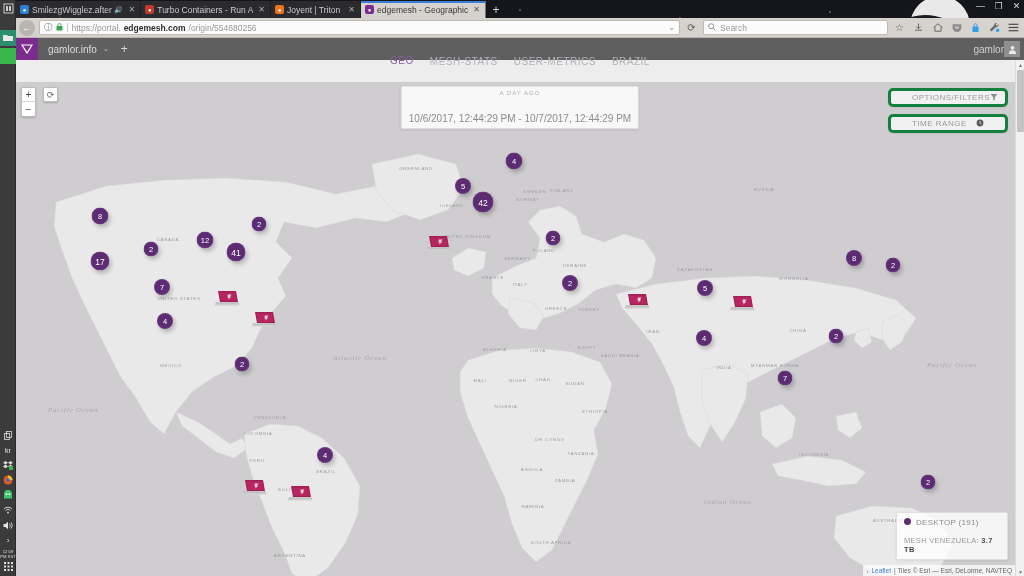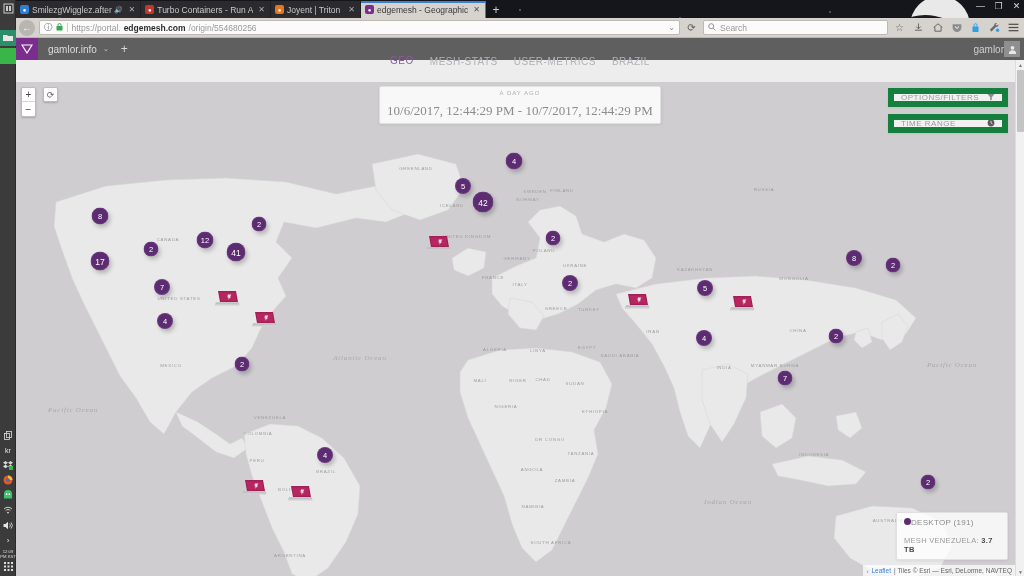--- a/index.html
+++ b/index.html
@@ -119,39 +119,39 @@
   #zoomin { border-bottom:1px solid #d8d8d8; }
   #refreshctl { position:absolute; left:27px; top:5px; width:15px; height:15px; background:#fff; border:1px solid #bcbcbc; border-radius:2px; display:flex; align-items:center; justify-content:center; font-size:9px; color:#666; box-shadow:0 1px 2px rgba(0,0,0,0.2); }
 
   
   #daterange {
     position:absolute; left:50%; transform:translateX(-50%); top:4px;
     background:rgba(255,255,255,0.86); border:1px solid #e0e0e0; border-radius:2px;
     padding:3px 7px 4px; text-align:center; box-shadow:0 1px 3px rgba(0,0,0,0.08);
   }
   #daterange .dr-label { font-size:6px; color:#b0b0b0; letter-spacing:1px; }
-  #daterange .dr-value { font-size:13px; color:#8c8c8c; margin-top:7px;font-family:Liberation Serif, serif; }
+  #daterange .dr-value { font-size:10px; color:#8c8c8c; margin-top:17px; }
 
   
   #panels { position:absolute; right:16px; top:6px; width:120px; }
   .panel {
-    background:rgba(255,255,255,0.72); border:6px solid #15803d; border-radius:0;
+    background:rgba(255,255,255,0.72); border:3px solid #15803d; border-radius:5px;
     height:19px; display:flex; align-items:center; justify-content:space-between;
-    padding:0 7px; margin-bottom:7px; box-shadow:0 1px 2px rgba(0,0,0,0.06);
+    padding:0 21px; margin-bottom:7px; box-shadow:0 1px 2px rgba(0,0,0,0.06);
   }
   .panel-label { font-size:8px; color:#9b9b9b; letter-spacing:0.5px; }
   .panel-icon { font-size:8px; color:#7d7d7d; }
 
   
   #legend {
     position:absolute; right:16px; bottom:16px; width:112px;
     background:rgba(255,255,255,0.8); border:1px solid #e0e0e0; border-radius:2px;
     padding:5px 7px; box-shadow:0 1px 3px rgba(0,0,0,0.08);
   }
-  #legend .row { display:flex; align-items:flex-start; font-size:8px; color:#8b8b8b; letter-spacing:0.3px; }
+  #legend .row { display:flex; align-items:flex-start; gap:5px; font-size:8px; color:#8b8b8b; letter-spacing:0.3px; }
   #legend .dot { width:7px; height:7px; border-radius:50%; background:#5d2b72; flex:none; }
   #legend .cap { margin-top:5px; padding-top:4px; font-size:7.5px; color:#9a9a9a; letter-spacing:0.3px; }
   #legend .cap b { color:#4a4a4a; }
 
   
   #attrib {
     position:absolute; right:0; bottom:0; height:11px;
     background:rgba(255,255,255,0.72); display:flex; align-items:center; gap:3px;
     padding:0 4px 0 3px; font-size:6.5px; color:#666;
   }

